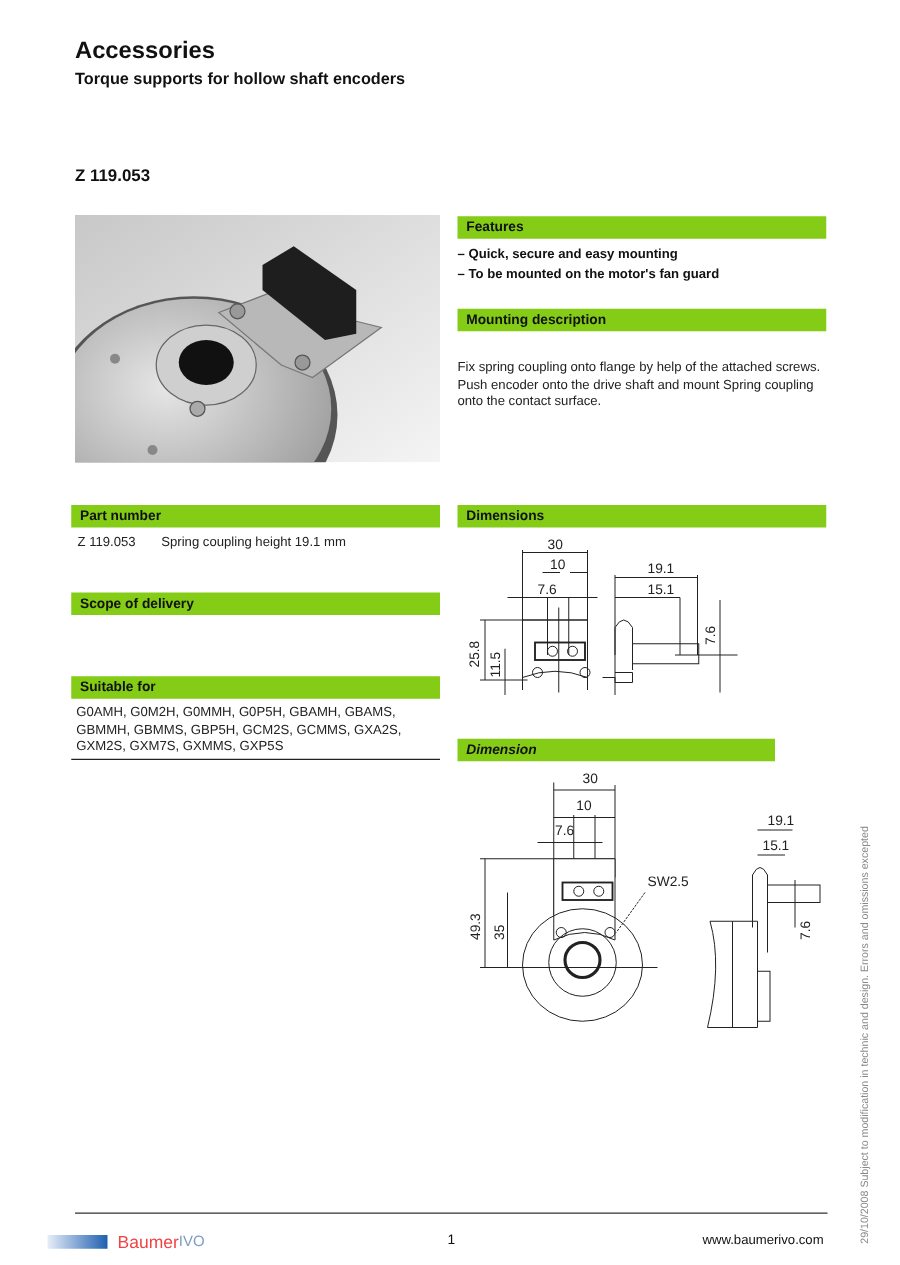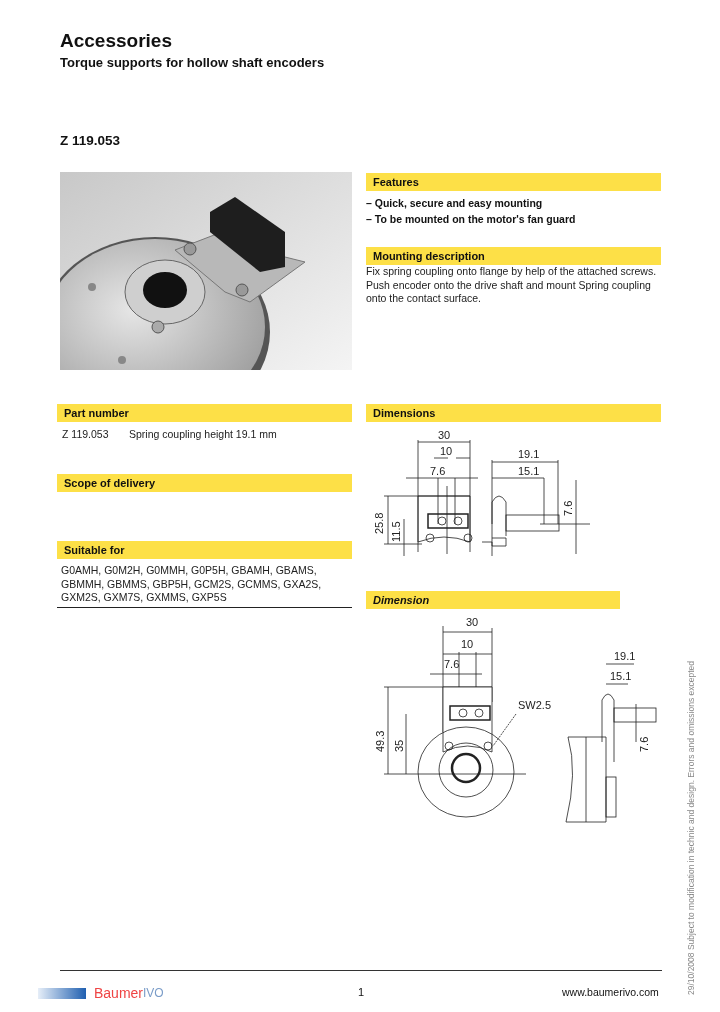--- a/index.html
+++ b/index.html
@@ -3,21 +3,21 @@
 <meta charset="utf-8">
 <style>
   html, body { margin:0; padding:0; background:#fff; }
   body { width:720px; height:1012px; position:relative; overflow:hidden;
          font-family:"Liberation Sans", sans-serif; color:#111; }
   .abs { position:absolute; }
   .title { left:60px; top:30px; font-size:19px; font-weight:bold; }
   .subtitle { left:60px; top:55px; font-size:13px; font-weight:bold; }
   .partno { left:60px; top:133px; font-size:13.5px; font-weight:bold; }
   .photo { left:60px; top:172px; width:292px; height:198px; overflow:hidden; }
-  .sechead { background:#fde047; font-size:11px; font-weight:bold; padding:3px 0 0 7px; height:15px; box-sizing:content-box; }
+  .sechead { background:#84cc16; font-size:11px; font-weight:bold; padding:3px 0 0 7px; height:15px; box-sizing:content-box; }
   .body-text { font-size:10.5px; line-height:13.5px; color:#222; }
   .feat { font-size:10.5px; font-weight:bold; line-height:16px; }
   .footer-line { left:60px; top:970px; width:602px; height:1px; background:#333; }
   .side { left:686px; top:995px; transform-origin:0 0; transform:rotate(-90deg); font-size:8.5px; color:#888; white-space:nowrap; }
   svg text { font-family:"Liberation Sans", sans-serif; }
 </style>
 </head>
 <body>
 
 <div class="abs title">Accessories</div>
@@ -53,21 +53,21 @@
   </svg>
 </div>
 
 <div class="abs" style="left:366px; top:173px; width:295px;">
   <div class="sechead">Features</div>
   <div style="padding:4px 0 0 0;">
     <div class="feat">– Quick, secure and easy mounting</div>
     <div class="feat">– To be mounted on the motor's fan guard</div>
   </div>
   <div class="sechead" style="margin-top:20px;">Mounting description</div>
-  <div class="body-text" style="margin-top:0;">Fix spring coupling onto flange by help of the attached screws. Push encoder onto the drive shaft and mount Spring coupling onto the contact surface.</div>
+  <div class="body-text" style="margin-top:23px;">Fix spring coupling onto flange by help of the attached screws. Push encoder onto the drive shaft and mount Spring coupling onto the contact surface.</div>
 </div>
 
 <div class="abs" style="left:57px; top:404px; width:295px;">
   <div class="sechead">Part number</div>
   <div class="body-text" style="margin-top:6px; padding-left:5px; display:flex;">
     <span style="width:67px;">Z 119.053</span>
     <span>Spring coupling height 19.1 mm</span>
   </div>
 </div>
 <div class="abs" style="left:57px; top:474px; width:295px;">

